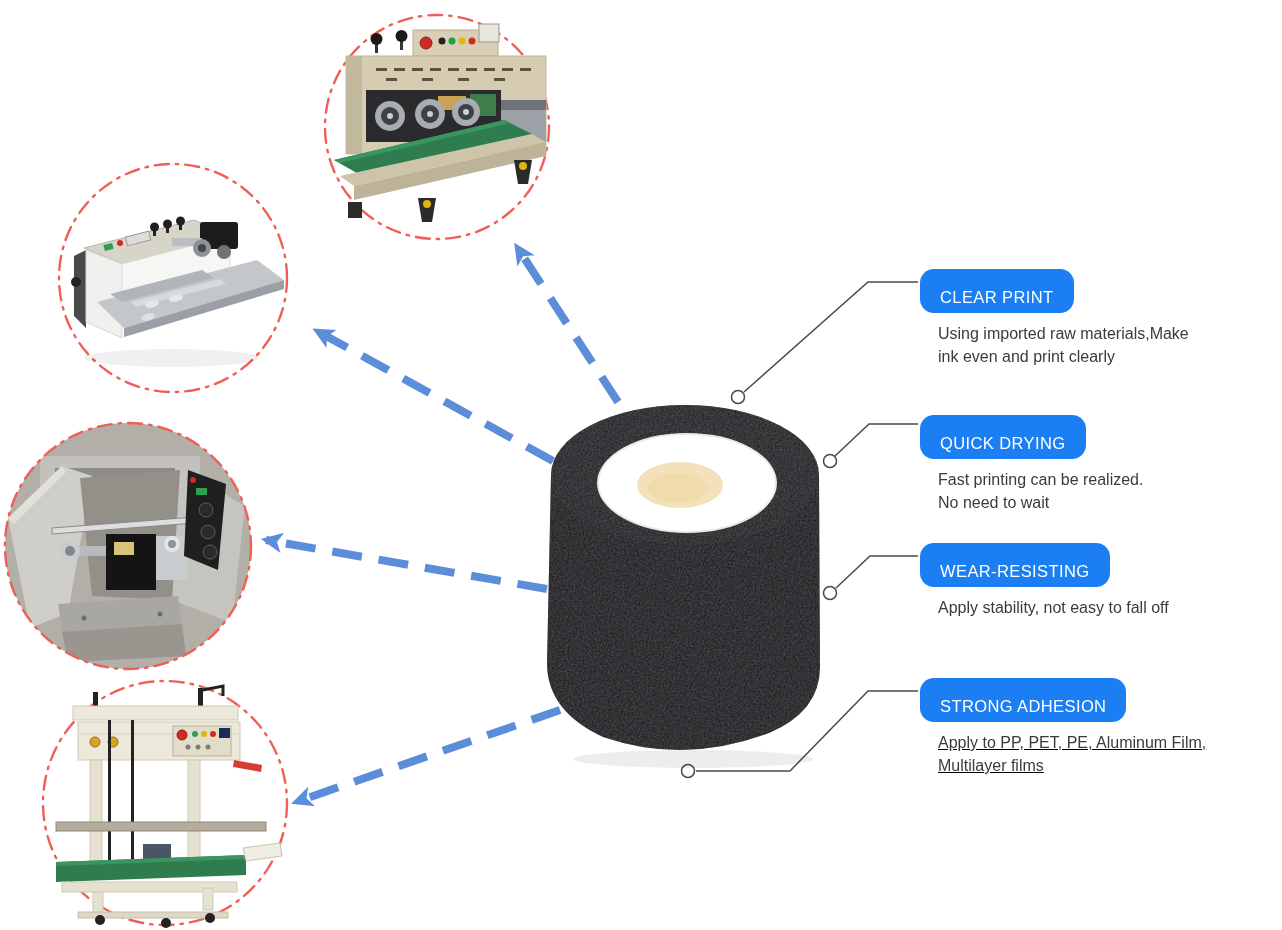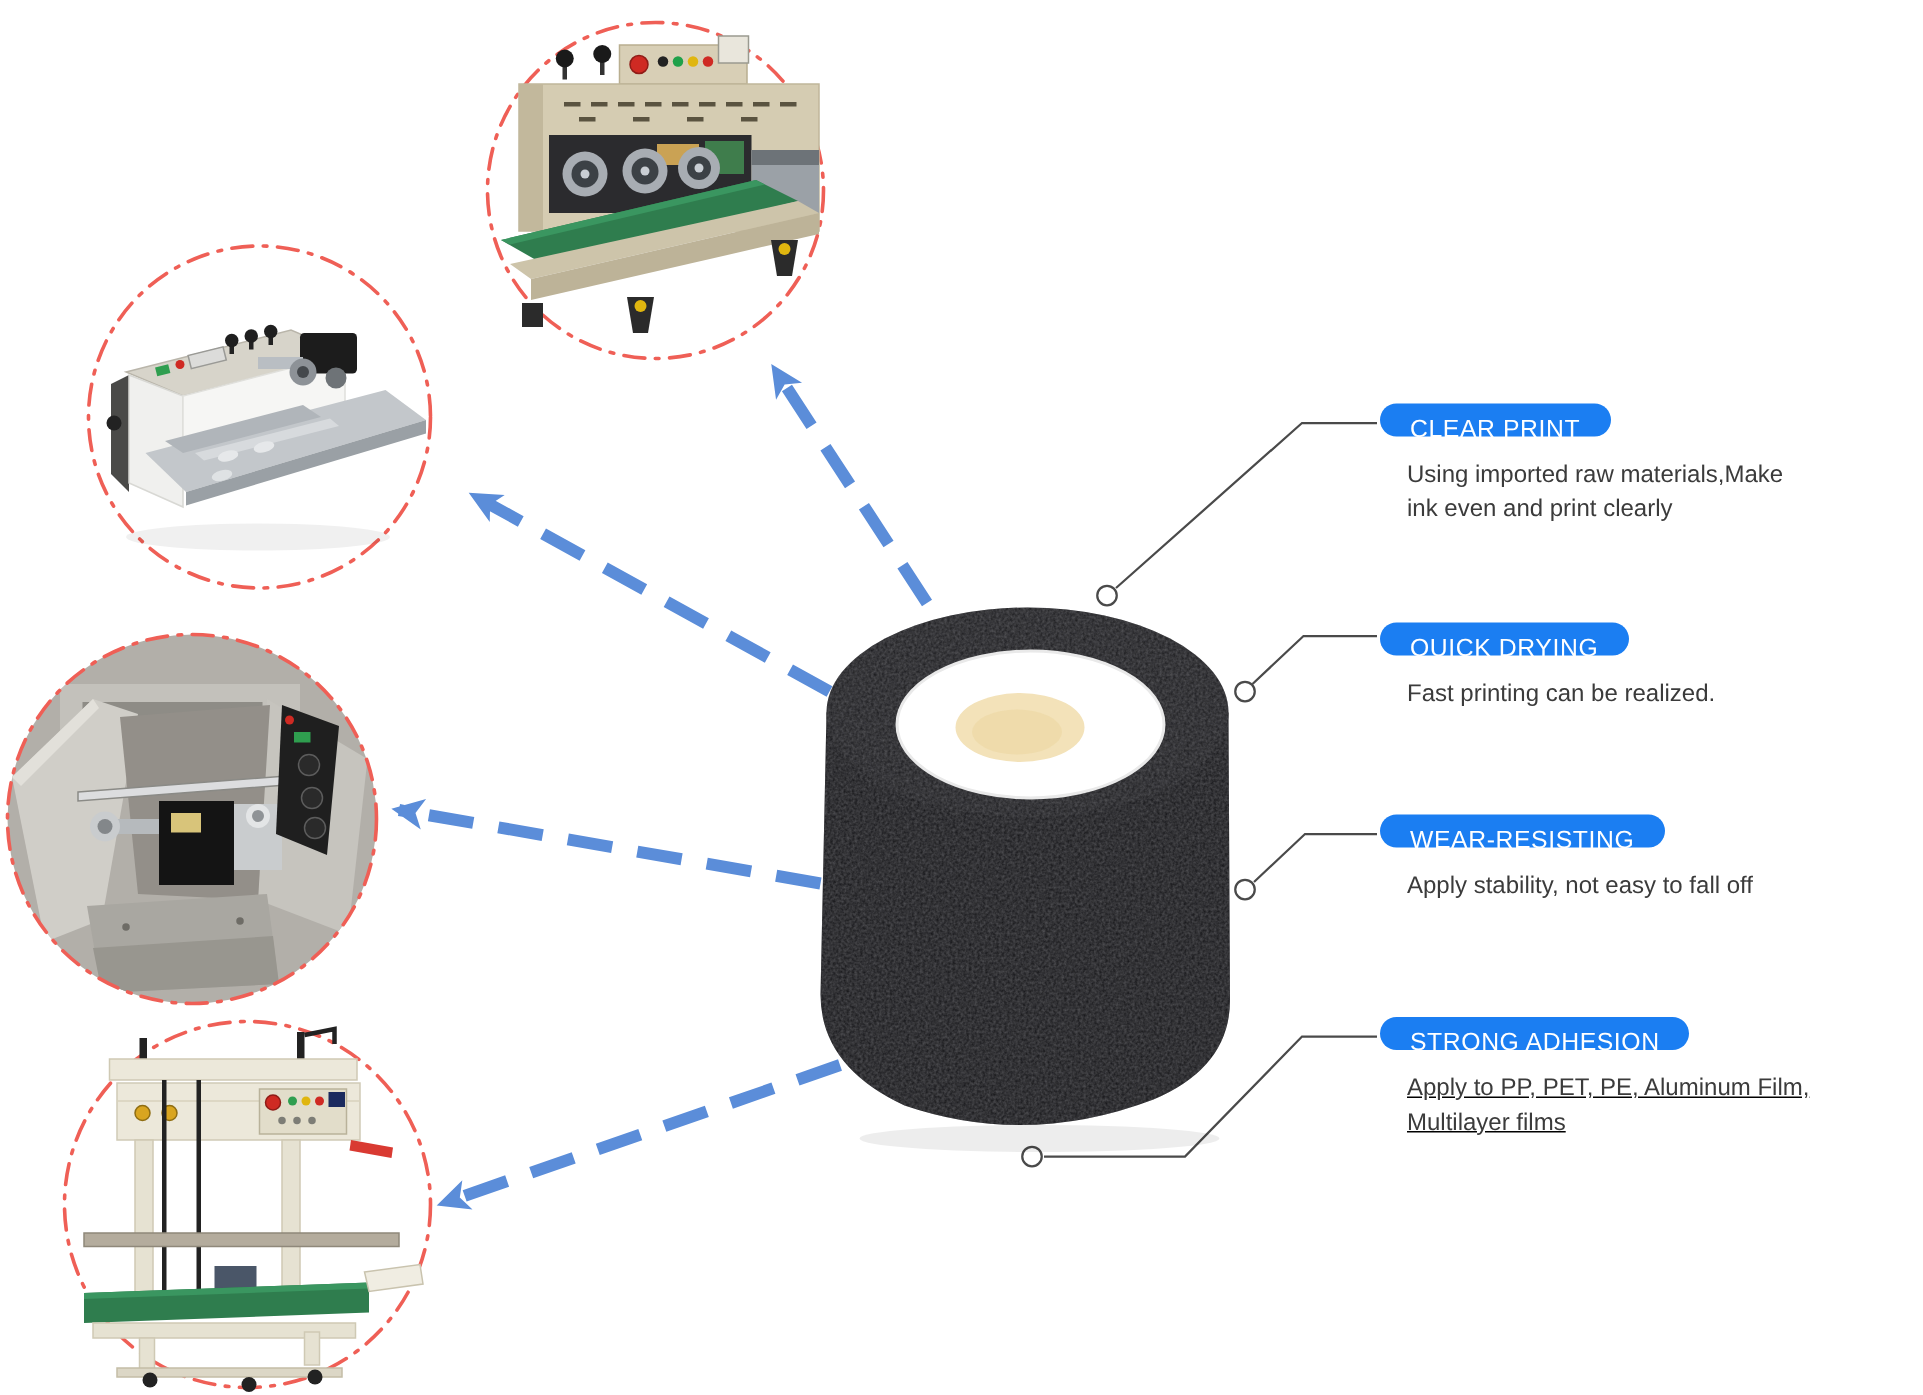--- a/index.html
+++ b/index.html
@@ -6,21 +6,21 @@
   .canvas{
     position:relative;width:1282px;height:930px;background:#ffffff;
     font-family:"Liberation Sans", sans-serif;overflow:hidden;
   }
   .layer{position:absolute;left:0;top:0;pointer-events:none;}
   .machine{position:absolute;}
   .callout{position:absolute;z-index:5;}
   .pill{
     display:inline-block;background:#1b7ef2;color:#fff;
     font-size:16.5px;letter-spacing:.4px;line-height:26px;height:14px;
-    padding:4px 20px;border-radius:14px;white-space:nowrap;
+    padding:15px 20px;border-radius:14px;white-space:nowrap;
   }
   .desc{
     margin:9px 0 0 18px;font-size:16px;line-height:23px;color:#3b3b3b;
   }
   .desc div{min-height:0;}
 </style>
 </head>
 <body>
 
 <div class="canvas">
@@ -289,20 +289,21 @@
     <div class="desc">
       <div>Using imported raw materials,Make</div>
       <div>ink even and print clearly</div>
     </div>
   </div>
 
   <div class="callout" style="left:920px;top:415px;">
     <div class="pill">QUICK DRYING</div>
     <div class="desc">
       <div>Fast printing can be realized.</div>
+      <div>No need to wait</div>
     </div>
   </div>
 
   <div class="callout" style="left:920px;top:543px;">
     <div class="pill">WEAR-RESISTING</div>
     <div class="desc">
       <div>Apply stability, not easy to fall off</div>
     </div>
   </div>
 

